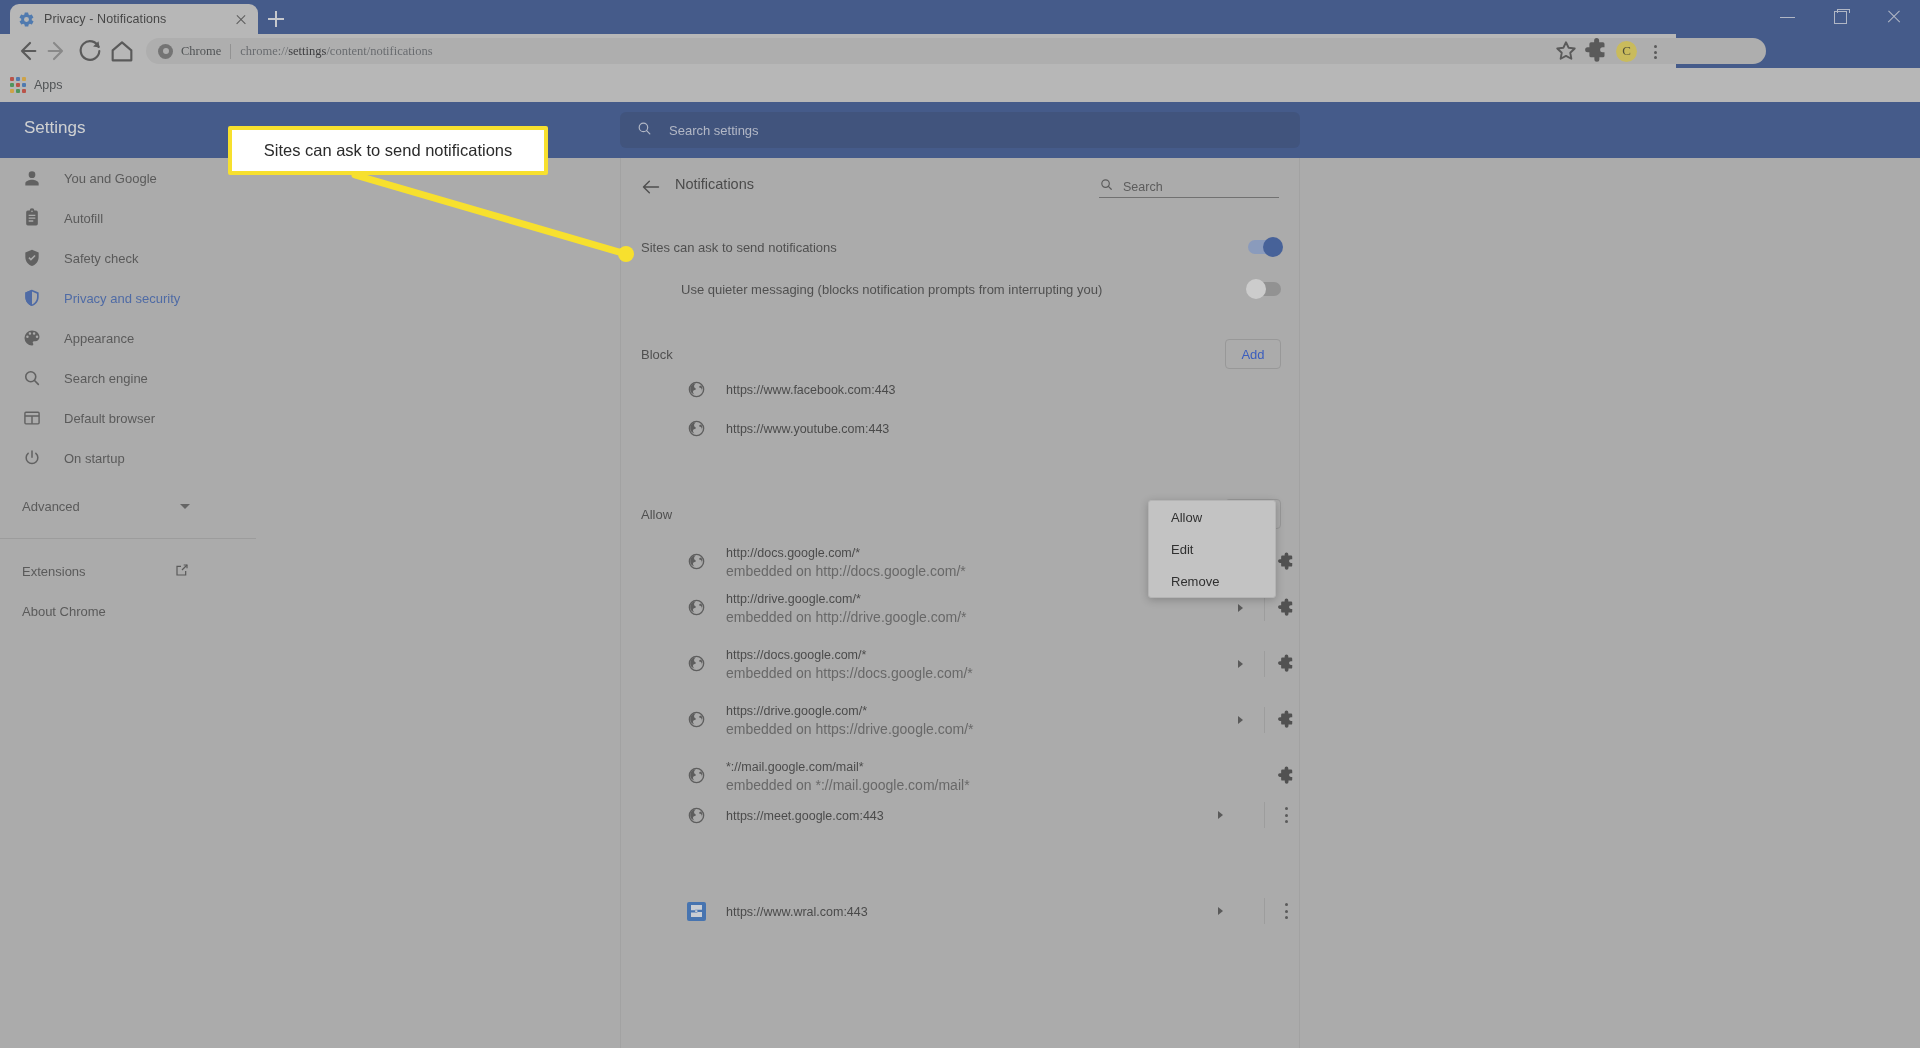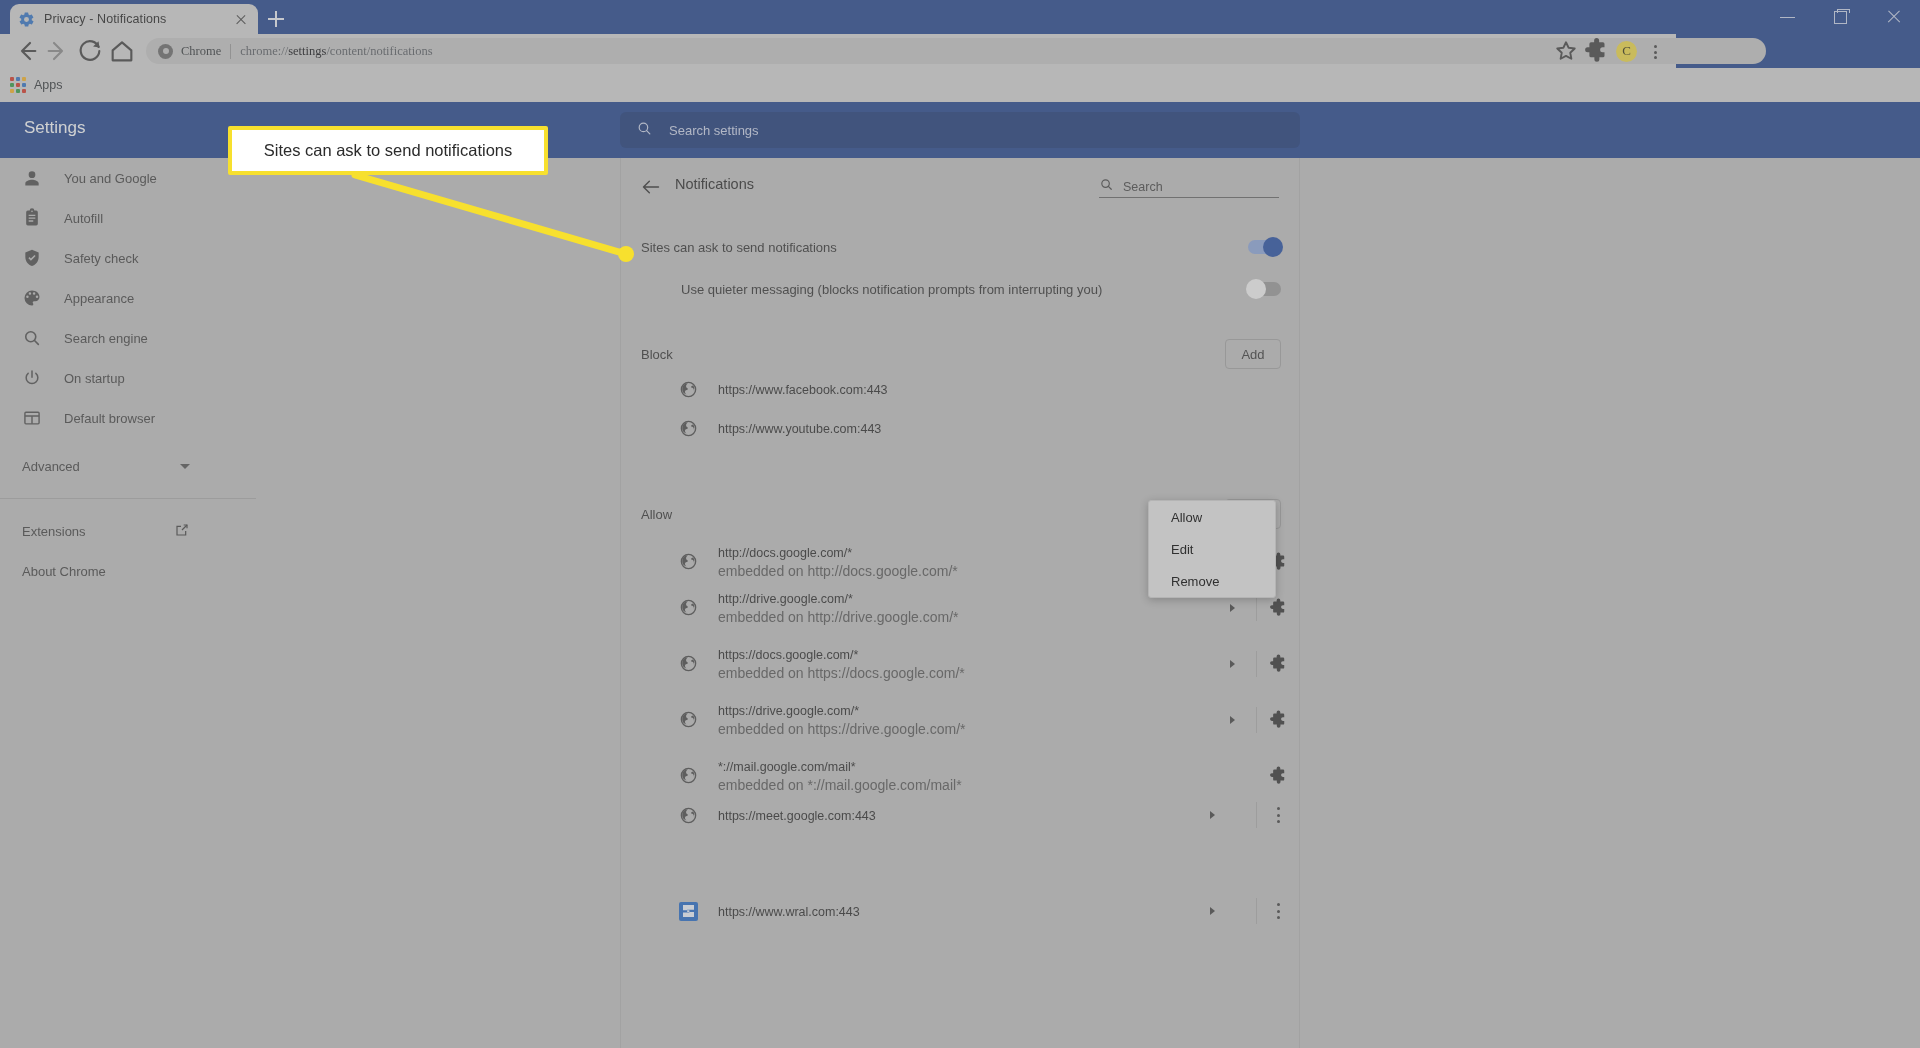--- a/index.html
+++ b/index.html
@@ -184,26 +184,26 @@
   .toggle.on  .knob { right: -2px; background: #2f55a4; }
   .toggle.off .knob { left: -2px; background: #ededed; }
 
   .section-head {
     position: absolute; left: 20px; width: 640px; height: 40px;
     display: flex; align-items: center; justify-content: space-between; gap: 29px;
   }
   .section-head .stitle { font-size: 13px; color: #3a3a3a; }
   .addbtn {
     min-width: 56px; height: 30px; border: 1px solid #a2a2a2; border-radius: 4px;
-    background: transparent; color: #404040; font-size: 13px;
+    background: transparent; color: #1d4ed8; font-size: 13px;
     display: flex; align-items: center; justify-content: center; padding: 0 14px;
   }
 
   .site-row {
-    position: absolute; left: 58px; width: 610px; display: flex; align-items: center;
+    position: absolute; left: 66px; width: 610px; display: flex; align-items: center;
   }
   .globe { width: 19px; height: 19px; flex: 0 0 19px; margin-right: 20px; }
   .site-texts { flex: 1 1 auto; min-width: 0; }
   .site-url { font-size: 12.5px; color: #333; line-height: 17px; white-space: nowrap; }
   .site-sub { font-size: 14px; color: #5d5d5d; line-height: 17px; white-space: nowrap; }
   .chev-right {
     width: 26px; flex: 0 0 26px; position: relative; height: 20px;
   }
   .chev-right::after {
     content: ""; position: absolute; left: 10px; top: 6px;
@@ -383,45 +383,52 @@
               <path fill="#545454" d="M17 3h-2.2a2.8 2.8 0 0 0-5.6 0H7a2 2 0 0 0-2 2v14a2 2 0 0 0 2 2h10a2 2 0 0 0 2-2V5a2 2 0 0 0-2-2zm-5 0a1 1 0 1 1-1 1 1 1 0 0 1 1-1zM8 8h8v1.6H8zm0 3.4h8V13H8zm0 3.4h5.5v1.6H8z"></path>
             </svg></span>
         <span>Autofill</span>
       </div>
       <div class="side-item">
         <span class="sico"><svg viewBox="0 0 24 24" width="20" height="20">
               <path fill="#545454" d="M12 2L4 5.3v5.4c0 5 3.4 9.7 8 10.9 4.6-1.2 8-5.9 8-10.9V5.3zm-1.3 13.2l-3-3 1.3-1.3 1.7 1.7 4.3-4.3 1.3 1.3z"></path>
             </svg></span>
         <span>Safety check</span>
       </div>
+      <div class="side-item active">
+        <span class="sico"><svg viewBox="0 0 24 24" width="20" height="20">
+              <path fill="#3a62b5" d="M12 2L4 5.3v5.4c0 5 3.4 9.7 8 10.9 4.6-1.2 8-5.9 8-10.9V5.3zm0 2.3l6 2.5v4c0 4-2.6 7.8-6 8.9z"></path>
+              <path fill="#3a62b5" d="M12 2L4 5.3v5.4c0 5 3.4 9.7 8 10.9V2z"></path>
+            </svg></span>
+        <span>Privacy and security</span>
+      </div>
       <div class="side-item">
         <span class="sico"><svg viewBox="0 0 24 24" width="20" height="20">
               <path fill="#545454" d="M12 3a9 9 0 0 0 0 18 1.6 1.6 0 0 0 1.6-1.6 1.5 1.5 0 0 0-.4-1 1.6 1.6 0 0 1 1.2-2.6H16a5 5 0 0 0 5-5c0-4.4-4-7.8-9-7.8zM6.5 12a1.5 1.5 0 1 1 1.5-1.5A1.5 1.5 0 0 1 6.5 12zm3-4a1.5 1.5 0 1 1 1.5-1.5A1.5 1.5 0 0 1 9.5 8zm5 0A1.5 1.5 0 1 1 16 6.5 1.5 1.5 0 0 1 14.5 8zm3.5 4a1.5 1.5 0 1 1 1.5-1.5A1.5 1.5 0 0 1 18 12z"></path>
             </svg></span>
         <span>Appearance</span>
       </div>
       <div class="side-item">
         <span class="sico"><svg viewBox="0 0 24 24" width="20" height="20">
               <circle cx="10.5" cy="10.5" r="6" fill="none" stroke="#545454" stroke-width="1.9"></circle>
               <path stroke="#545454" stroke-width="1.9" stroke-linecap="round" d="M15 15l4.6 4.6"></path>
             </svg></span>
         <span>Search engine</span>
       </div>
       <div class="side-item">
         <span class="sico"><svg viewBox="0 0 24 24" width="20" height="20">
-              <path fill="none" stroke="#545454" stroke-width="1.8" stroke-linecap="round" d="M12 3.5v7.5M7.4 6.4a7 7 0 1 0 9.2 0"></path>
-            </svg></span>
-        <span>On startup</span>
-      </div>
-      <div class="side-item">
-        <span class="sico"><svg viewBox="0 0 24 24" width="20" height="20">
               <rect x="3.5" y="5" width="17" height="14" rx="1.2" fill="none" stroke="#545454" stroke-width="1.7"></rect>
               <path stroke="#545454" stroke-width="1.7" d="M3.5 9.5h17M12 9.5V19"></path>
             </svg></span>
         <span>Default browser</span>
+      </div>
+      <div class="side-item">
+        <span class="sico"><svg viewBox="0 0 24 24" width="20" height="20">
+              <path fill="none" stroke="#545454" stroke-width="1.8" stroke-linecap="round" d="M12 3.5v7.5M7.4 6.4a7 7 0 1 0 9.2 0"></path>
+            </svg></span>
+        <span>On startup</span>
       </div>
 
       <div class="side-adv">
         <span style="margin-left:0">Advanced</span>
         <span class="caret"></span>
       </div>
 
       <div class="side-sep"></div>
 
       <div class="side-link">

